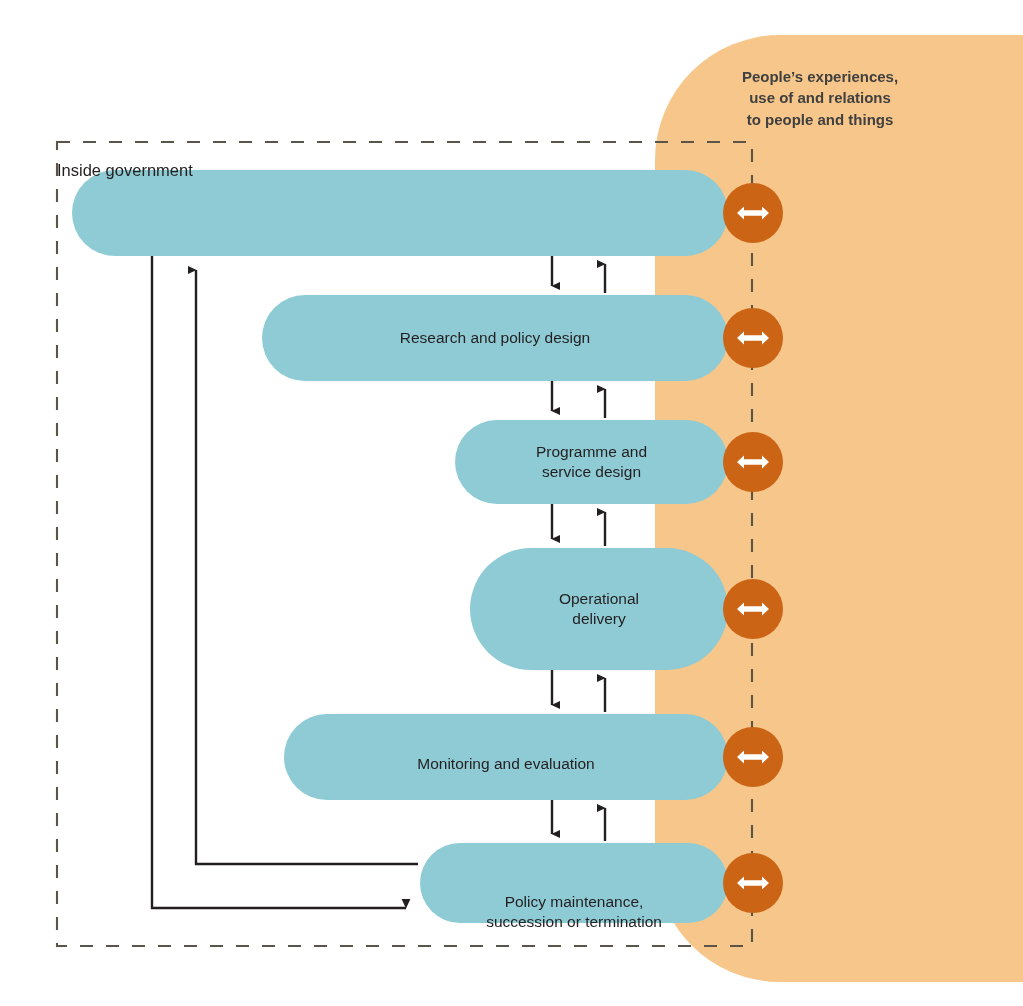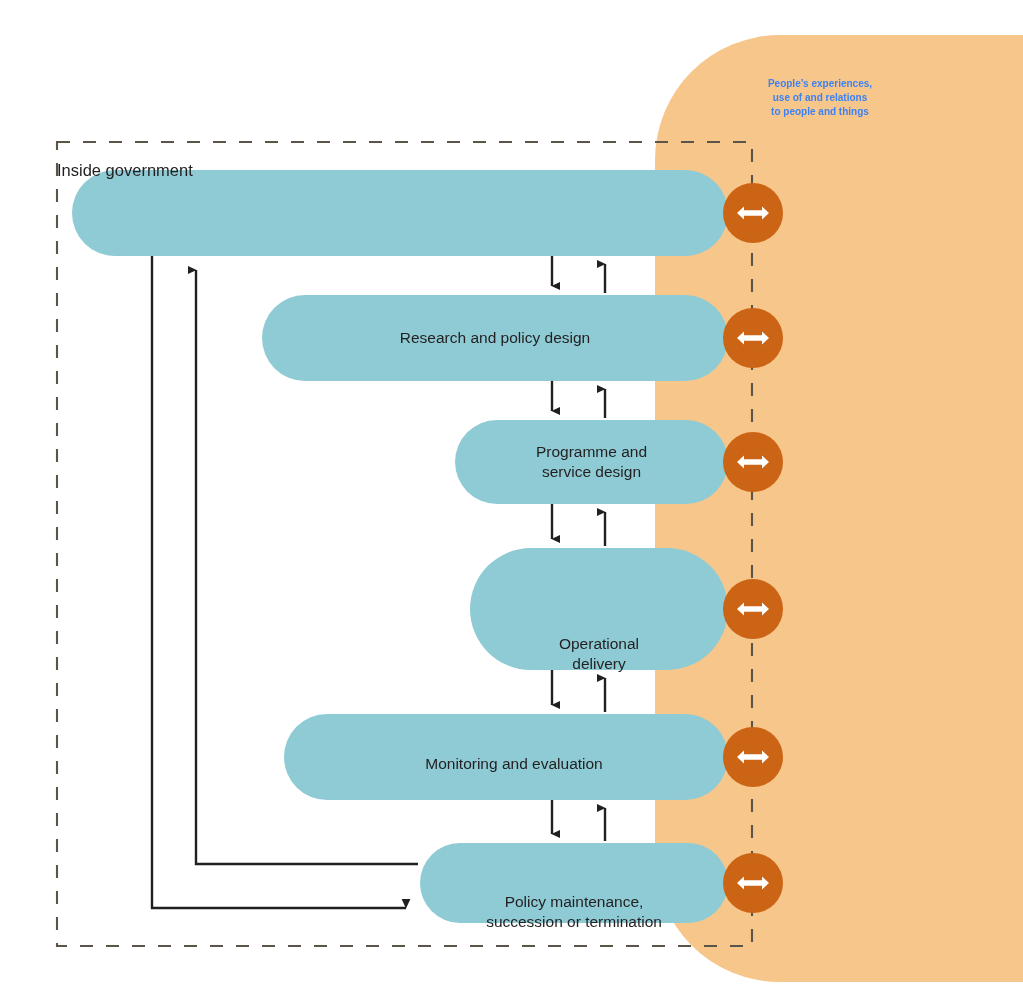--- a/index.html
+++ b/index.html
@@ -31,23 +31,23 @@
     pointer-events:none;
     white-space:pre-line;
   }
   .stage-label{
     font-size:15.5px;
     color:#231f20;
   }
   #outside-label{
     left:655px; top:58px;
     width:330px; height:80px;
-    font-size:10px;
+    font-size:15px;
     font-weight:600;
-    color:#3b82f6;
+    color:#404040;
     line-height:1.42;
   }
   #inside-label{
     left:57px; top:110px;
     width:260px; height:26px;
     justify-content:flex-start;
     text-align:left;
     font-size:16.5px;
     color:#231f20;
     margin-top:48px;
@@ -144,21 +144,21 @@
 to people and things</div>
 
   <div class="lbl" id="inside-label">Inside government</div>
 
 
   <div class="lbl stage-label" style="left:262px; top:295px; width:466px; height:86px;">Research and policy design</div>
 
   <div class="lbl stage-label" style="left:455px; top:420px; width:273px; height:84px;">Programme and
 service design</div>
 
-  <div class="lbl stage-label" style="left:470px; top:548px; width:258px; height:122px;margin-top:45px;">Operational
+  <div class="lbl stage-label" style="left:470px; top:548px; width:258px; height:122px;">Operational
 delivery</div>
 
-  <div class="lbl stage-label" style="left:292px; top:714px; width:444px; height:99px;">Monitoring and evaluation</div>
+  <div class="lbl stage-label" style="left:284px; top:714px; width:444px; height:99px;">Monitoring and evaluation</div>
 
   <div class="lbl stage-label" style="left:420px; top:872px; width:308px; height:80px;">Policy maintenance,
 succession or termination</div>
 
 </div>
 
 </body></html>

